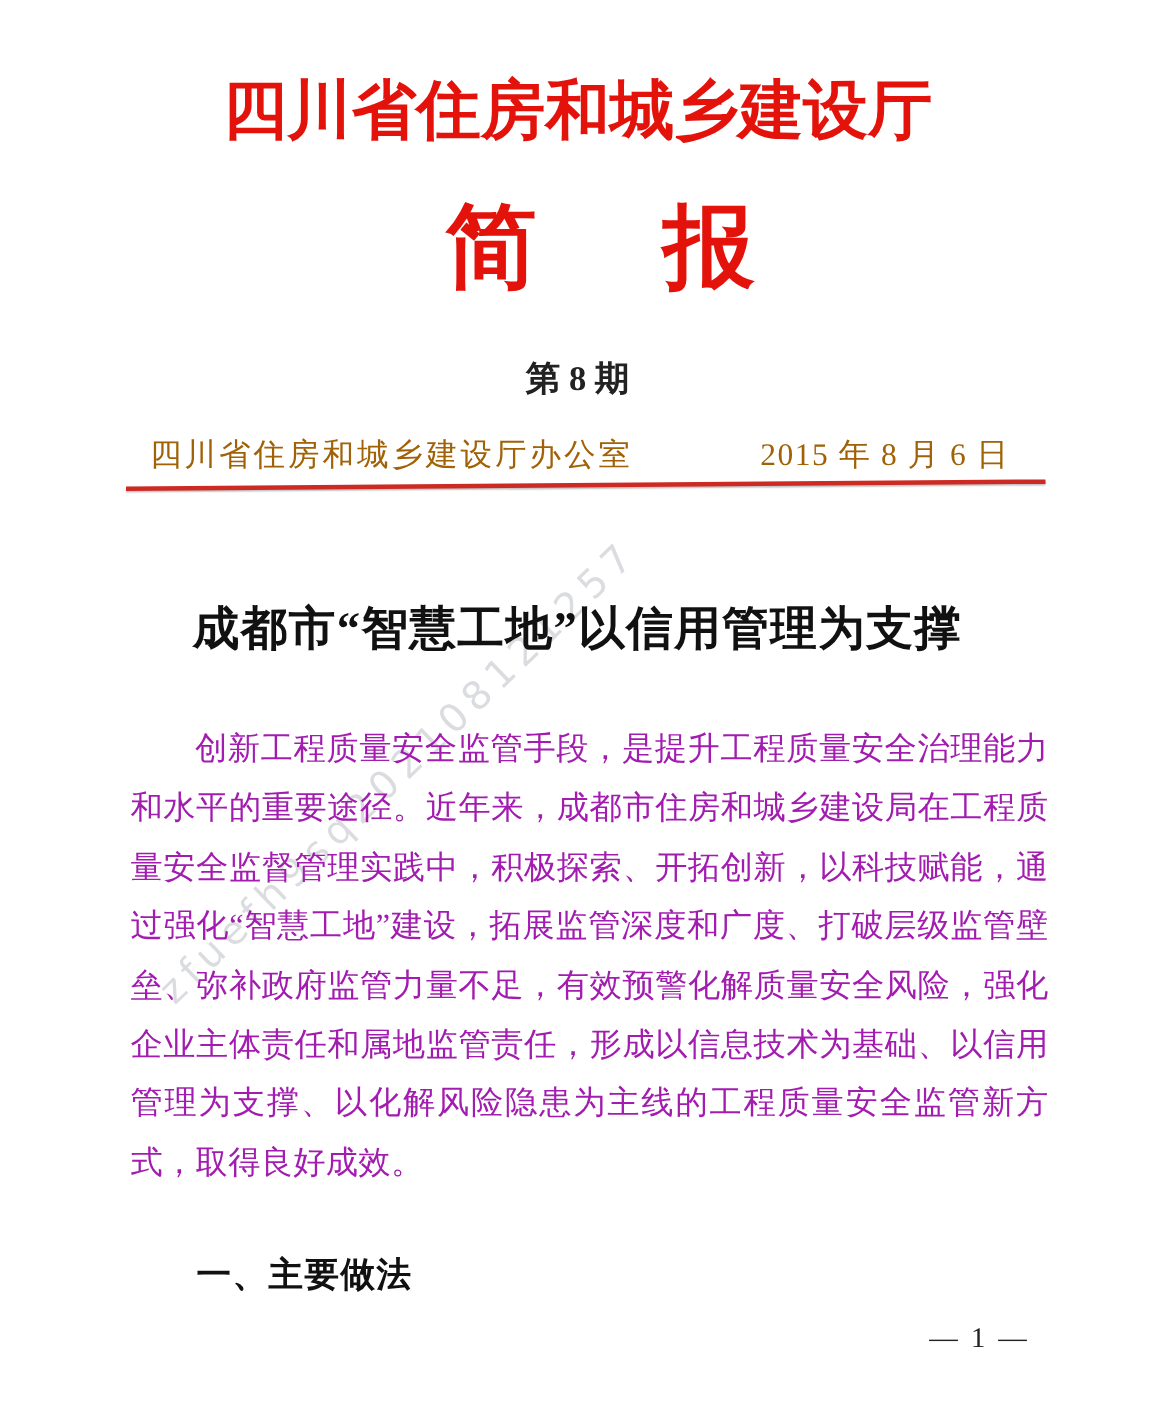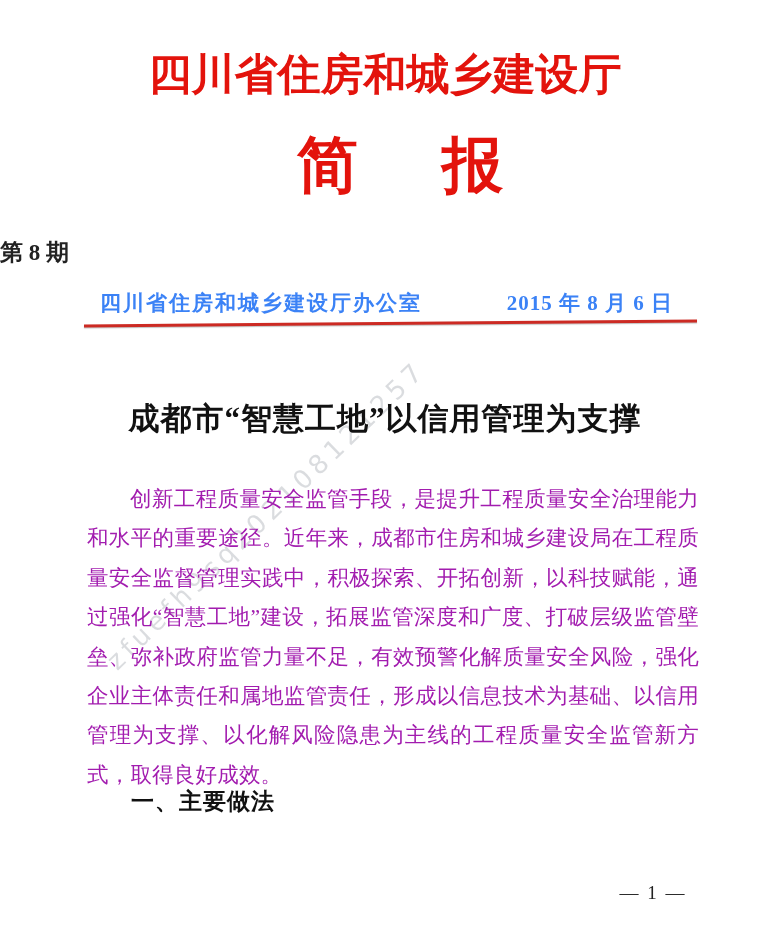--- a/index.html
+++ b/index.html
@@ -59,35 +59,35 @@
     font-size: 61px;
     line-height: 66px;
     font-weight: bold;
     color: var(--title-color, #e3130c);
   }
   .issue {
     position: absolute;
     top: 237px;
     left: 0;
     width: 100%;
+    text-align: center;
     font-size: 23px;
     font-weight: bold;
     color: #222;
   }
   .meta-row {
     position: absolute;
     top: 289px;
     left: 100px;
     right: 97px;
     display: flex;
     justify-content: space-between;
     align-items: center;
     font-size: 21px;
-    color: #3b82f6;
-    font-weight: bold;
+    color: #a16207;
   }
   .meta-row .office { letter-spacing: 2px; }
   .meta-row .date { letter-spacing: 1px; }
 
   .red-rule {
     position: absolute;
     top: 322px;
     left: 84px;
     width: 613px;
     height: 3px;
@@ -119,21 +119,21 @@
     font-size: 21.5px;
     line-height: 39.4px;
     letter-spacing: 0.2px;
     text-align: justify;
     text-indent: 2em;
     color: #a21caf;
   }
 
   .section-heading {
     position: absolute;
-    top: 786px;
+    top: 834px;
     left: 131px;
     font-family: "Liberation Sans", "DejaVu Sans", sans-serif;
     font-size: 23px;
     font-weight: bold;
     color: #111;
     letter-spacing: 1px;
     text-align: right;
   }
 
   .page-number {

